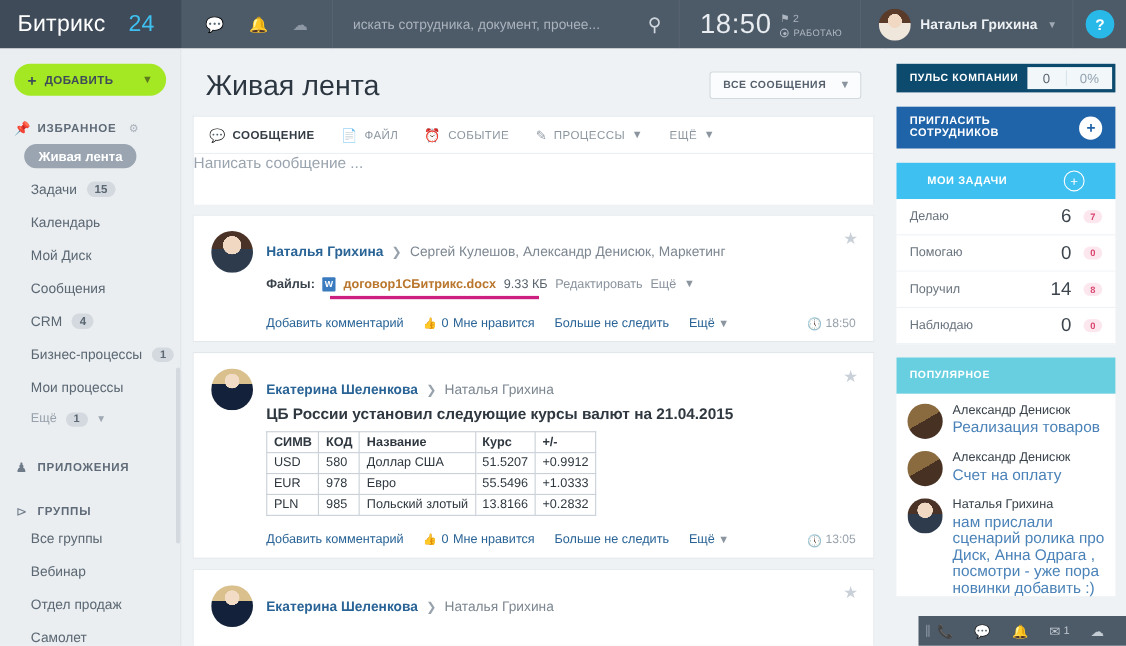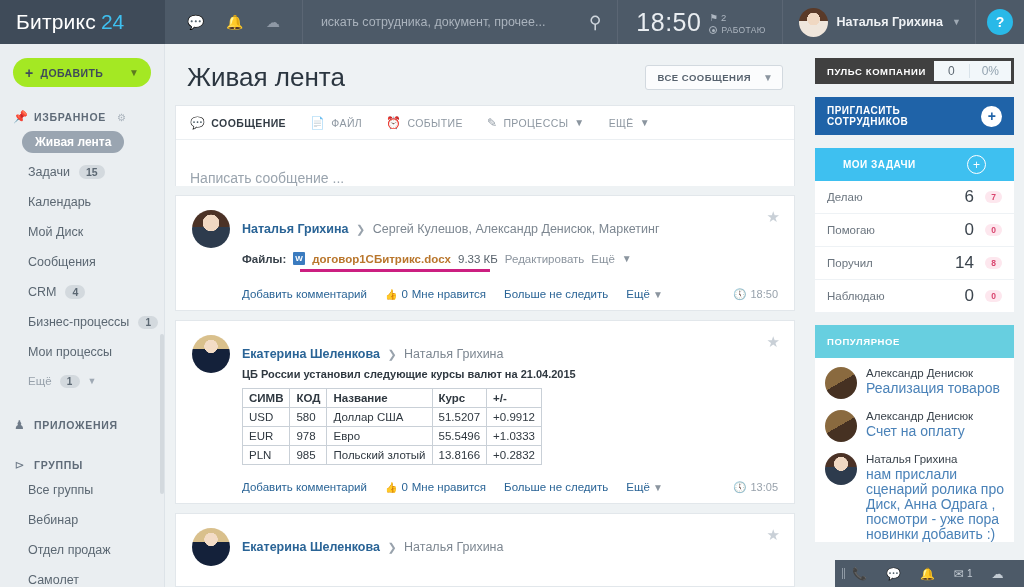--- a/index.html
+++ b/index.html
@@ -10,20 +10,21 @@
     overflow: hidden;
   }
   
   .topbar {
     position: absolute; top: 0; left: 0; width: 1024px; height: 44px;
     background: #4d5a68; display: flex; align-items: stretch;
   }
   .logo-box {
     width: 165px; display: flex; align-items: center; padding-left: 16px;
     background: #3f4b59;
+    gap: 16px;
   }
   .logo-txt { color: #fff; font-size: 21px; letter-spacing: .2px; }
   .logo-24 { color: #3ec0f0; font-size: 21px; margin-left: 5px; }
   .hdr-icons { display: flex; align-items: center; gap: 22px; padding: 0 22px;
                background: #4d5a68; border-right: 1px solid #5b6674; }
   .hdr-ic { color: #8e98a5; font-size: 14px; line-height: 1; cursor: pointer; }
   .search-wrap { flex: 1; display: flex; align-items: center;
                  padding: 0 16px 0 18px; background:#4d5a68;
                  border-right: 1px solid #5b6674; }
   .search-inp { flex: 1; background: transparent; border: none; outline: none;
@@ -89,21 +90,21 @@
   .filter-lbl { font-size:9.5px; font-weight:bold; color:#56616d; letter-spacing:.5px;}
   .filter-car { font-size:10px; color:#8b959f;}
   .composer { background:#fff; margin:0 10px; border:1px solid #e2e7eb;
               border-bottom:none;}
   .comp-tabs { display:flex; align-items:center; gap:24px; height:34px;
                padding:0 0 0 14px; border-bottom:1px solid #ebeff2;}
   .ctab { display:flex; align-items:center; gap:6px; font-size:10.5px;
           letter-spacing:.4px; color:#8d97a1; cursor:pointer;}
   .ctab.sel { color:#333c45; font-weight:bold;}
   .ctab .ci { font-size:12px; }
-  .comp-field { height:46px; display:flex; align-items:flex-end; padding-left:14px;
+  .comp-field { height:46px; display:flex; align-items:flex-start; 
                 color:#9aa4ae; font-size:14px;}
   .post { background:#fff; margin:0 10px 9px 10px; border:1px solid #e2e7eb;
           position:relative; padding:14px 16px 10px 16px; display:flex; gap:12px;}
   .post:first-of-type { margin-top:0; }
   .p-av { width:38px;height:38px;border-radius:50%;overflow:hidden;flex-shrink:0;}
   .p-body { flex:1; min-width:0; }
   .p-head { font-size:12.5px; margin-bottom:7px;margin-top:12px; }
   .p-author { color:#2a6496; font-weight:bold; }
   .p-arrow { color:#98a2ac; margin:0 4px; font-size:11px;}
   .p-to { color:#7d8791; }
@@ -123,29 +124,29 @@
   .pink-underline { height:3px; background:#cc1f80; width:190px; margin:4px 0 0 58px;}
   .p-actions { margin-top:16px; display:flex; align-items:center; gap:18px;
                font-size:11.5px; position:relative;}
   .p-actions a { color:#2a6496; text-decoration:none; }
   .like-g { display:flex; align-items:center; gap:4px; color:#2a6496;}
   .like-ic { color:#9aa4ae; font-size:10px;}
   .p-time { position:absolute; right:0; color:#98a2ac; font-size:11px;
             display:flex; align-items:center; gap:3px;}
   .star { position:absolute; top:12px; right:14px; color:#c9d0d7; font-size:15px;
           cursor:pointer;}
-  .p-title-b { font-size:11px; font-weight:bold; color:#2f3840; margin-bottom:8px;}
+  .p-title-b { font-size:14px; font-weight:bold; color:#2f3840; margin-bottom:8px;}
   table.rates { border-collapse:collapse; font-size:11.5px; color:#2f3840;}
   table.rates th, table.rates td { border:1px solid #c9d0d7; padding:3px 6px;
                                    text-align:left; white-space:nowrap;}
   table.rates th { font-weight:bold; background:#fff;}
   
   .rpanel { position:absolute; top:44px; left:805px; width:219px; height:543px;
             background:#eef2f4; overflow:hidden; padding:0 10px;}
-  .pulse { margin-top:14px; height:26px; background:#404040; display:flex;
+  .pulse { margin-top:14px; height:26px; background:#0c4a6e; display:flex;
            align-items:center; justify-content:space-between; padding-left:12px;
            padding-right:3px; cursor:pointer;}
   .pulse-lbl { color:#fff; font-size:9.5px; font-weight:bold; letter-spacing:.6px;}
   .pulse-nums { background:#f2f7fa; display:flex; height:20px; align-items:center;}
   .pn1 { padding:0 14px; color:#5d6872; font-size:12px; border-right:1px solid #d9e3ea;}
   .pn2 { padding:0 12px; color:#93a3b0; font-size:12px;}
   .invite { margin-top:13px; height:38px; background:#1f63a8; display:flex;
             align-items:center; justify-content:space-between; padding:0 12px;
             cursor:pointer;}
   .invite-lbl { color:#fff; font-size:10px; font-weight:bold; letter-spacing:.5px;}

